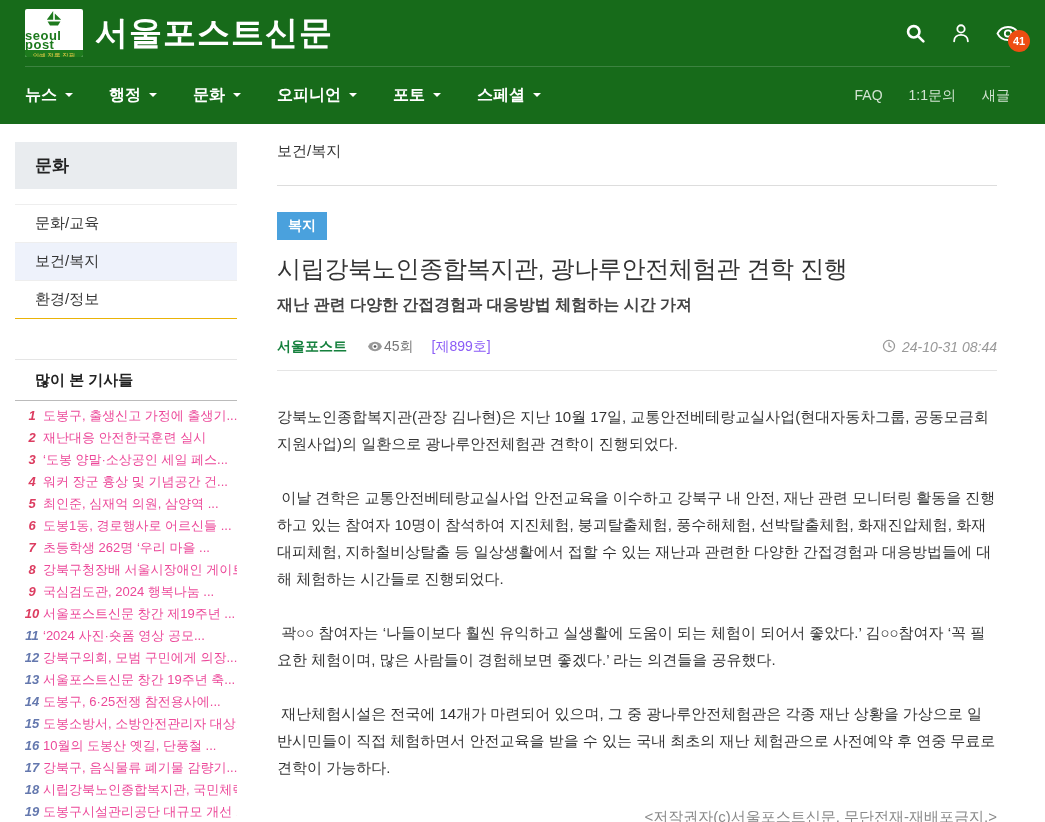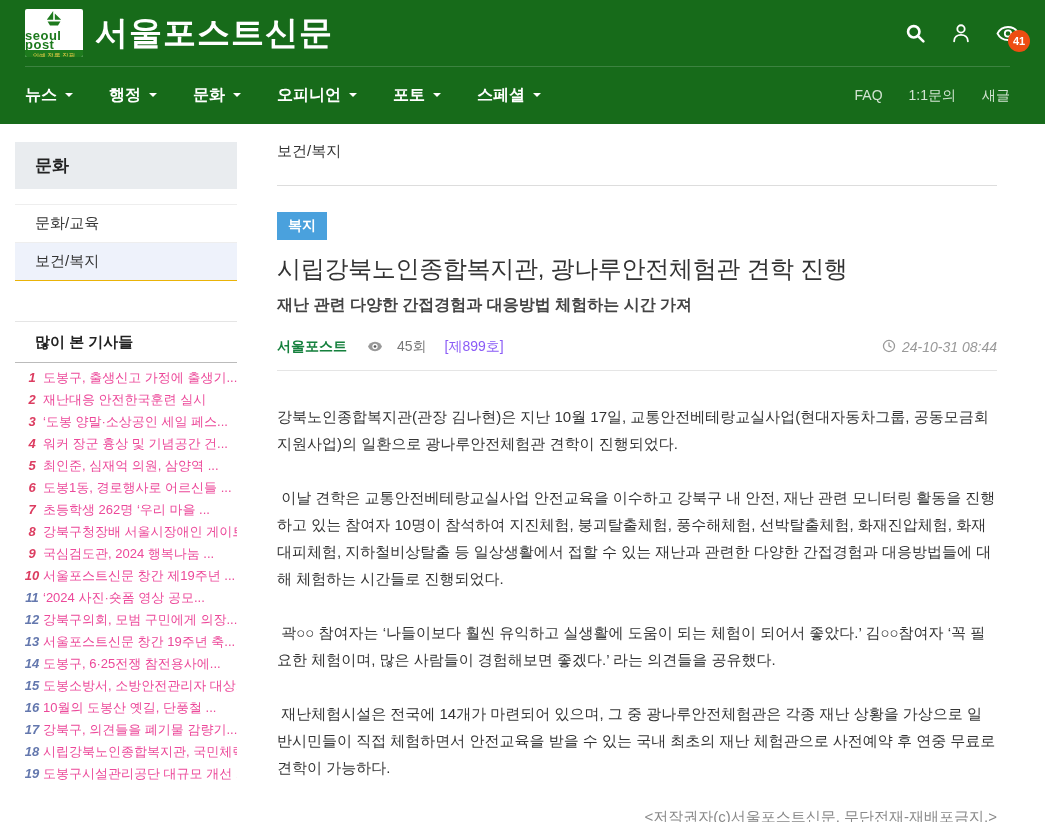--- a/index.html
+++ b/index.html
@@ -59,21 +59,21 @@
   
   .breadcrumb { font-size:15px; color:#333; margin-bottom:24px; cursor:pointer; }
   .article { border-top:1px solid #ddd; padding-top:26px; }
   .cat-badge { display:inline-block; background:#4aa1dd; color:#fff; font-size:14px; font-weight:bold;
     padding:5px 11px; border-radius:0; cursor:pointer; }
   .art-title { font-size:24px; font-weight:500; color:#333; margin:13px 0 10px; letter-spacing:-.3px; }
   .art-subtitle { font-size:16px; font-weight:bold; color:#444; margin-bottom:22px; }
   .meta-row { display:flex; align-items:center; font-size:14px; color:#777;
     padding-bottom:14px; border-bottom:1px solid #e5e5e5; }
   .author { font-weight:bold; color:#15803d; margin-right:20px; font-size:14px; }
-  .views { display:flex; align-items:center; gap:14px; margin-right:18px;justify-content:space-between; }
+  .views { display:flex; align-items:center; gap:1px; margin-right:18px;justify-content:space-between; }
   .issue { color:#8b5cf6; }
   .meta-right { margin-left:auto; display:flex; align-items:center; gap:6px; font-style:italic; color:#999; }
   .body-text { margin-top:32px; font-size:15px; line-height:1.8; color:#333; }
   .body-text p { margin-bottom:27px; white-space:pre-wrap; }
   .copyright { text-align:right; font-size:15px; color:#888; margin:6px 0 44px; }
 </style>
 </head>
 <body>
 
 <div class="header">
@@ -128,20 +128,21 @@
   </div>
 </div>
 
 <div class="content">
 
   <div class="sidebar">
     <div class="cat-header">문화</div>
     <div class="cat-list">
       <div class="cat-item">문화/교육</div>
       <div class="cat-item active">보건/복지</div>
+      <div class="cat-item">환경/정보</div>
     </div>
 
     <div class="pop-box">
       <div class="pop-header">많이 본 기사들</div>
       <div class="pop-list">
         <div class="pop-row">
             <span class="pop-rank">1</span>
             <span class="pop-title">도봉구, 출생신고 가정에 출생기...</span>
           </div>
         <div class="pop-row">
@@ -199,21 +200,21 @@
         <div class="pop-row">
             <span class="pop-rank">15</span>
             <span class="pop-title">도봉소방서, 소방안전관리자 대상...</span>
           </div>
         <div class="pop-row">
             <span class="pop-rank">16</span>
             <span class="pop-title">10월의 도봉산 옛길, 단풍철 ...</span>
           </div>
         <div class="pop-row">
             <span class="pop-rank">17</span>
-            <span class="pop-title">강북구, 의견들을 폐기물 감량기...</span>
+            <span class="pop-title">강북구, 음식물류 폐기물 감량기...</span>
           </div>
         <div class="pop-row">
             <span class="pop-rank">18</span>
             <span class="pop-title">시립강북노인종합복지관, 국민체력...</span>
           </div>
         <div class="pop-row">
             <span class="pop-rank">19</span>
             <span class="pop-title">도봉구시설관리공단 대규모 개선 ...</span>
           </div>
 

